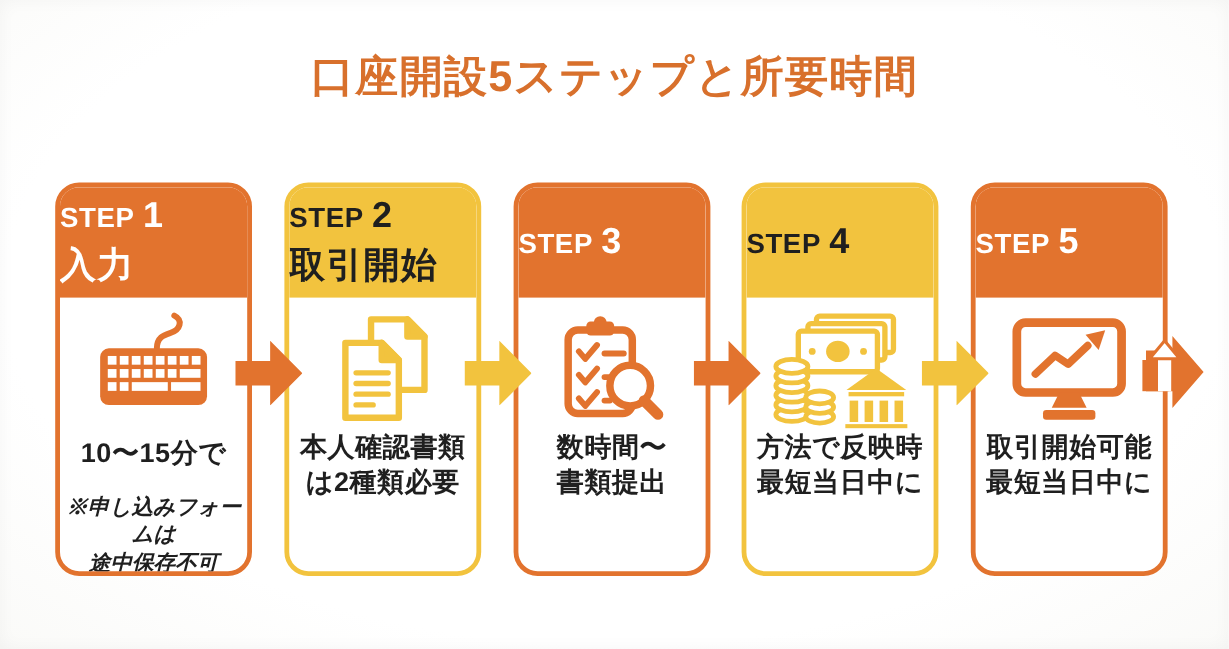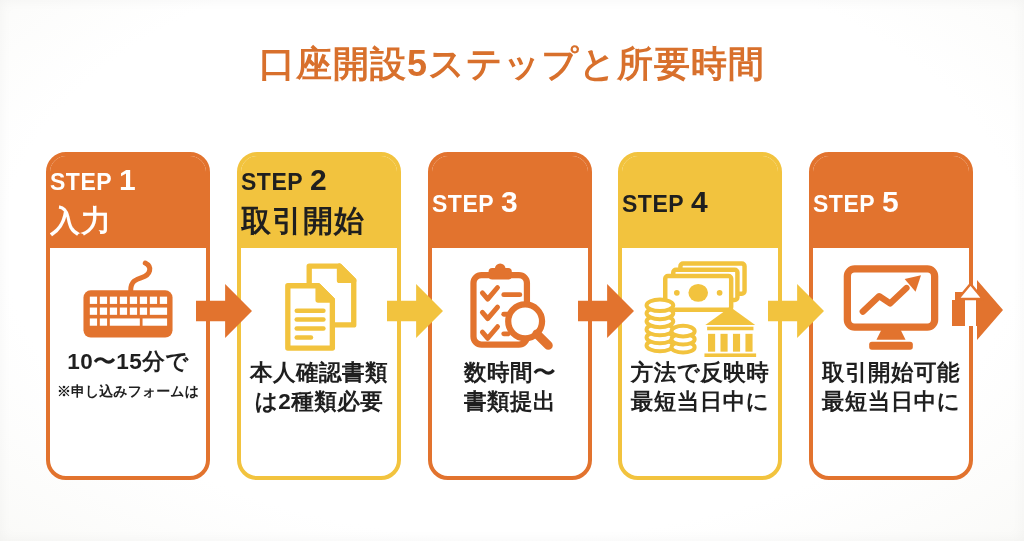--- a/index.html
+++ b/index.html
@@ -42,27 +42,28 @@
     padding-top:10px;
   }
   .icon-wrap{height:100px;display:flex;align-items:center;justify-content:center;}
   .desc{
     margin-top:1px;text-align:center;
     font-size:22.5px;font-weight:800;line-height:1.28;
     color:var(--ink,#1F1F1F);letter-spacing:0.5px;
   }
   .desc span{display:block;}
   .note{
-    margin-top:5px;text-align:center;
-    font-size:14px;font-weight:700;line-height:1.3;
+    margin-top:18px;text-align:center;
+    font-size:18px;font-weight:700;line-height:1.3;
     color:var(--ink,#1F1F1F);
+    font-style:italic;
   }
   .note span{display:block;}
   .card--with-note .icon-wrap{height:90px;}
-  .card--with-note .desc{margin-top:0;}
+  .card--with-note .desc{margin-top:16px;}
   
   .card-1{left:46px;}  .card-2{left:237px;} .card-3{left:428px;}
   .card-4{left:618px;} .card-5{left:809px;}
   
   .flow-arrow{
     position:absolute;top:284px;width:56px;height:54px;z-index:5;
     clip-path:polygon(0 31%,52% 31%,52% 0,100% 50%,52% 100%,52% 69%,0 69%);
   }
   .arrow-orange{background:var(--orange,#E2732E);}
   .arrow-yellow{background:var(--yellow,#F2C33E);}
@@ -115,20 +116,21 @@
               <rect x="35" y="67" width="33" height="8"></rect>
               <rect x="71" y="67" width="27" height="8"></rect>
           </g>
         </svg>
       </div>
       <div class="desc">
         <span>10〜15分で</span>
       </div>
       <div class="note">
         <span>※申し込みフォームは</span>
+        <span>途中保存不可</span>
       </div>
     </div>
   </div>
 
   <div class="card card-2 theme-yellow">
     <div class="card-header">
       <div class="step-line">
         <span class="step-word">STEP</span>
         <span class="step-num">2</span>
       </div>

